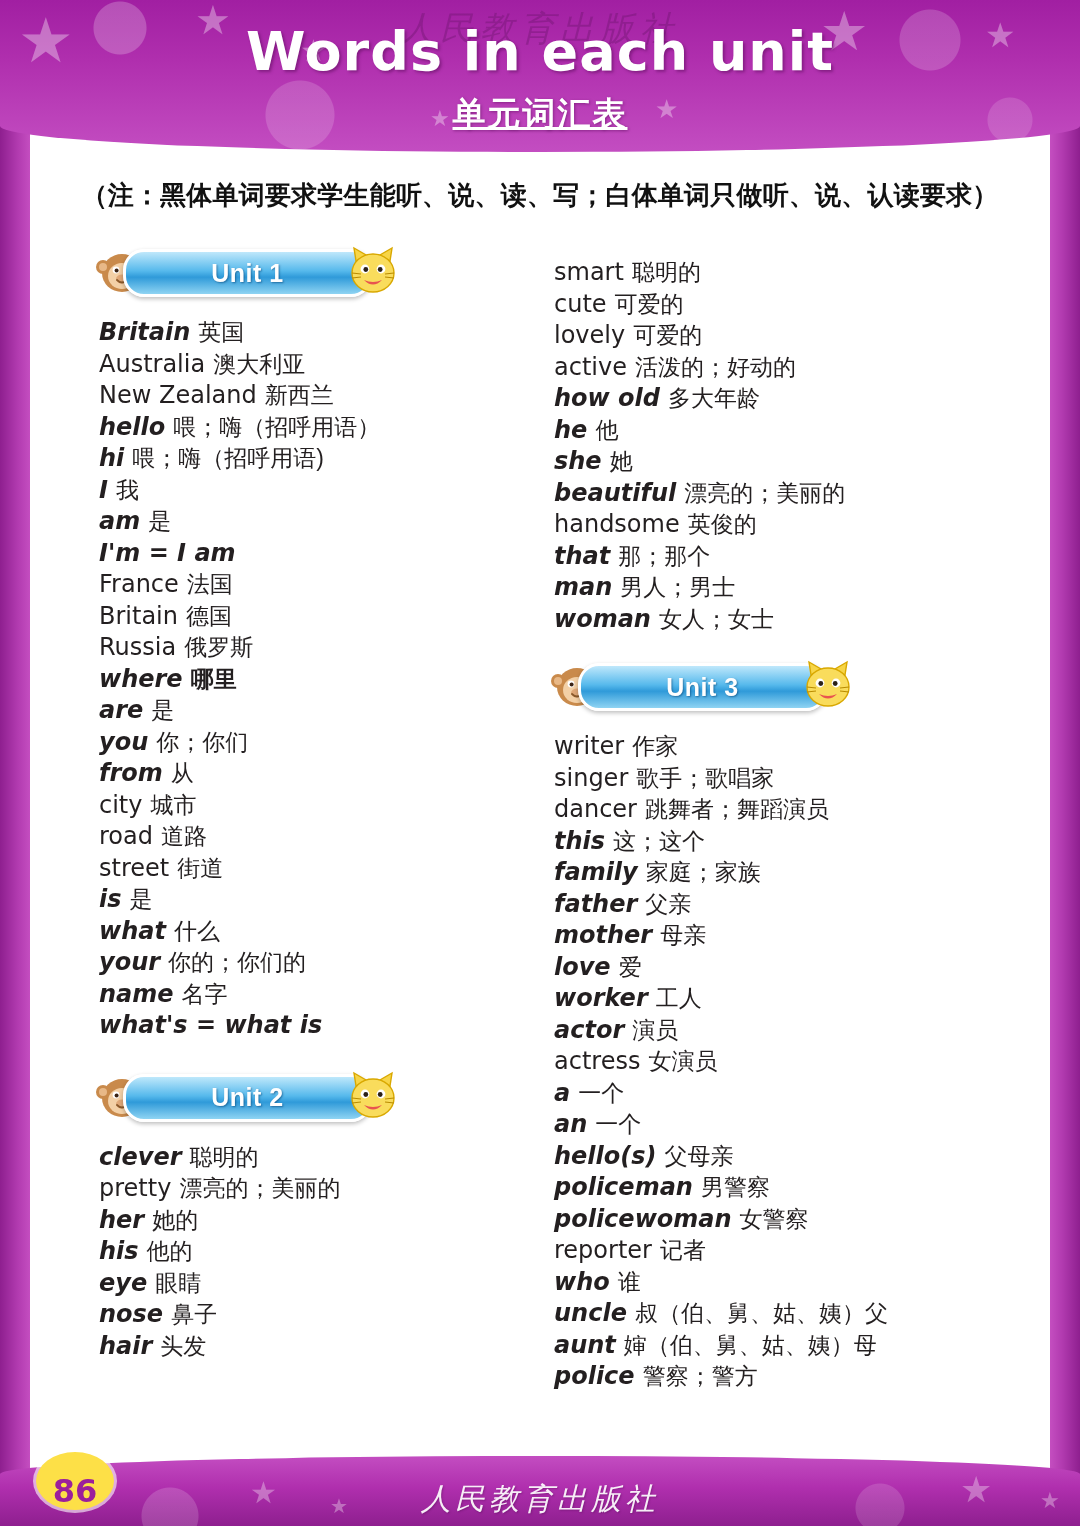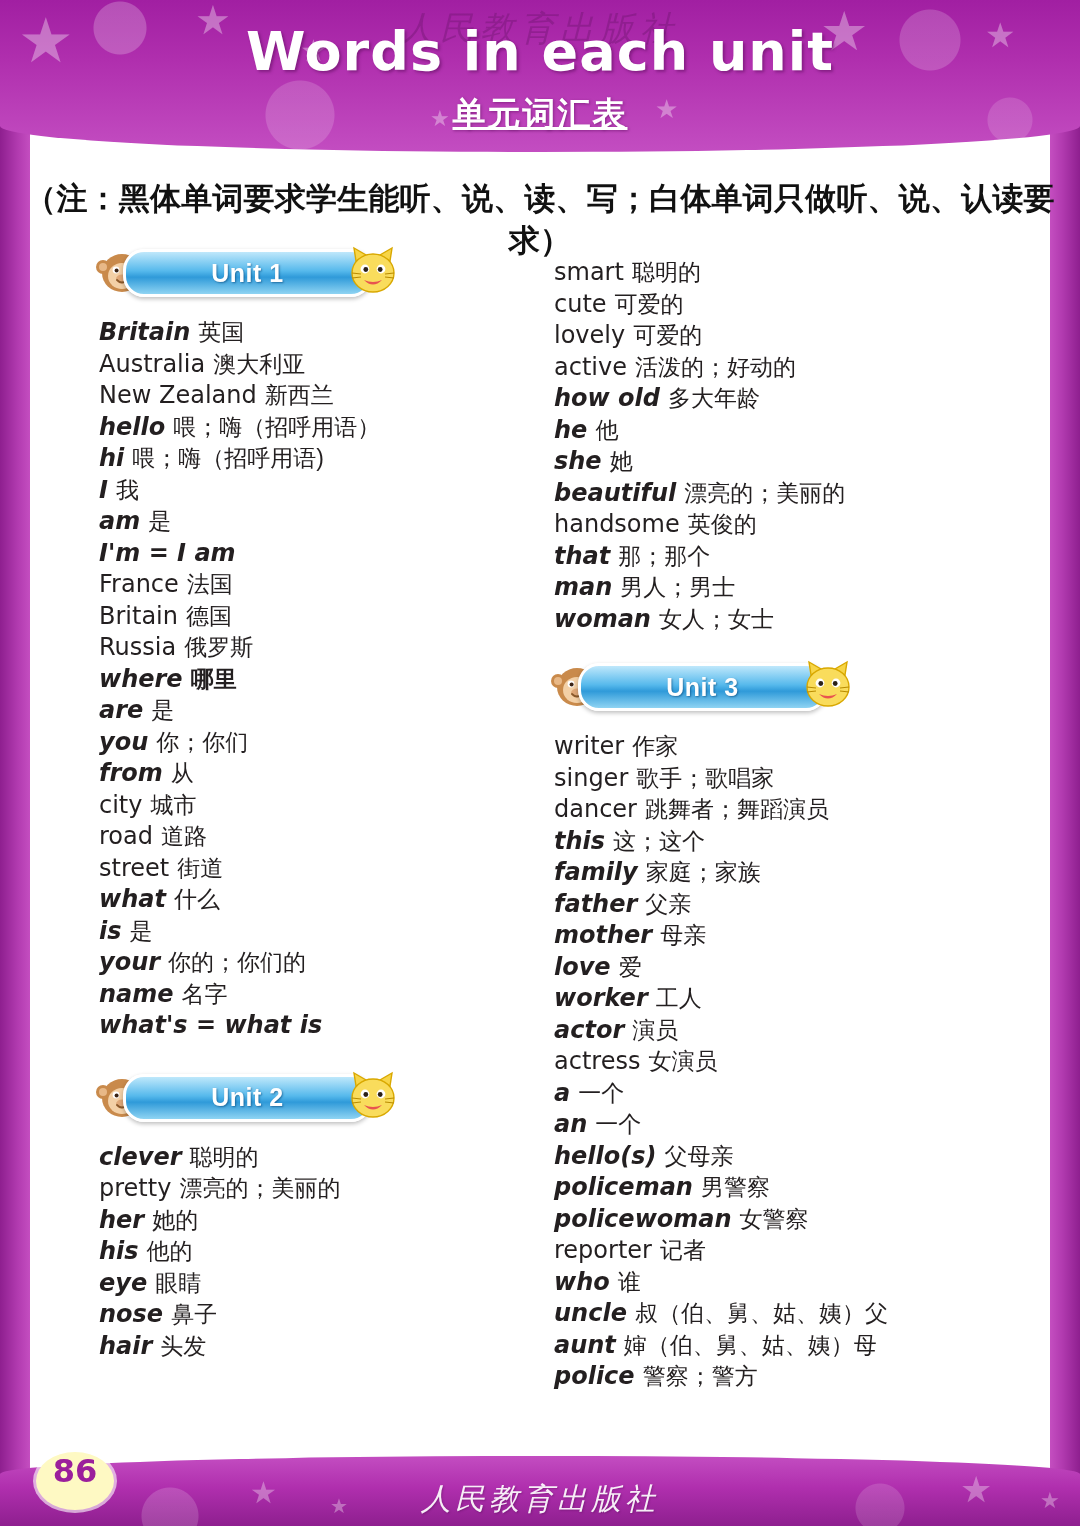--- a/index.html
+++ b/index.html
@@ -106,21 +106,21 @@
     font-style: italic;
     letter-spacing: 6px;
   }
 
   
   .note {
     position: absolute;
     top: 178px;
     left: 0; right: 0;
     text-align: center;
-    font-size: 31px;
+    font-size: 26px;
     font-weight: bold;
     color: #111111;
     letter-spacing: 0.2px;
   }
 
   
   .col {
     position: absolute;
     top: 243px;
   }
@@ -188,24 +188,24 @@
 
   .gap { height: 26px; }
 
   
   .page-num {
     position: absolute;
     left: 36px;
     bottom: 16px;
     width: 78px;
     height: 58px;
-    background: #fef9c3;
+    background: #fde047;
     border-radius: 50% / 50%;
     display: flex;
-    align-items: flex-start;
+    align-items: flex-end;
     justify-content: center;
     box-shadow: 0 0 0 3px rgba(255,255,255,0.6);
   }
   .page-num::before {
     content: "";
     position: absolute;
     inset: -6px;
     background: #ffffff;
     border-radius: 50%;
     z-index: -1;
@@ -299,22 +299,22 @@
       <li><span class="en">France</span><span class="cn">法国</span></li>
       <li><span class="en">Britain</span><span class="cn">德国</span></li>
       <li><span class="en">Russia</span><span class="cn">俄罗斯</span></li>
       <li><span class="en bold">where</span><span class="cn bold">哪里</span></li>
       <li><span class="en bold">are</span><span class="cn">是</span></li>
       <li><span class="en bold">you</span><span class="cn">你；你们</span></li>
       <li><span class="en bold">from</span><span class="cn">从</span></li>
       <li><span class="en">city</span><span class="cn">城市</span></li>
       <li><span class="en">road</span><span class="cn">道路</span></li>
       <li><span class="en">street</span><span class="cn">街道</span></li>
+      <li><span class="en bold">is</span><span class="cn">是</span></li>
       <li><span class="en bold">what</span><span class="cn">什么</span></li>
-      <li><span class="en bold">is</span><span class="cn">是</span></li>
       <li><span class="en bold">your</span><span class="cn">你的；你们的</span></li>
       <li><span class="en bold">name</span><span class="cn">名字</span></li>
       <li><span class="en bold">what's = what is</span><span class="cn"></span></li>
     </ul>
 
     <div class="gap"></div>
 
     <div class="unit-banner">
       <svg class="mascot mascot-left" viewBox="0 0 54 54">
         <ellipse cx="27" cy="30" rx="20" ry="19" fill="#c98a4b"></ellipse>

